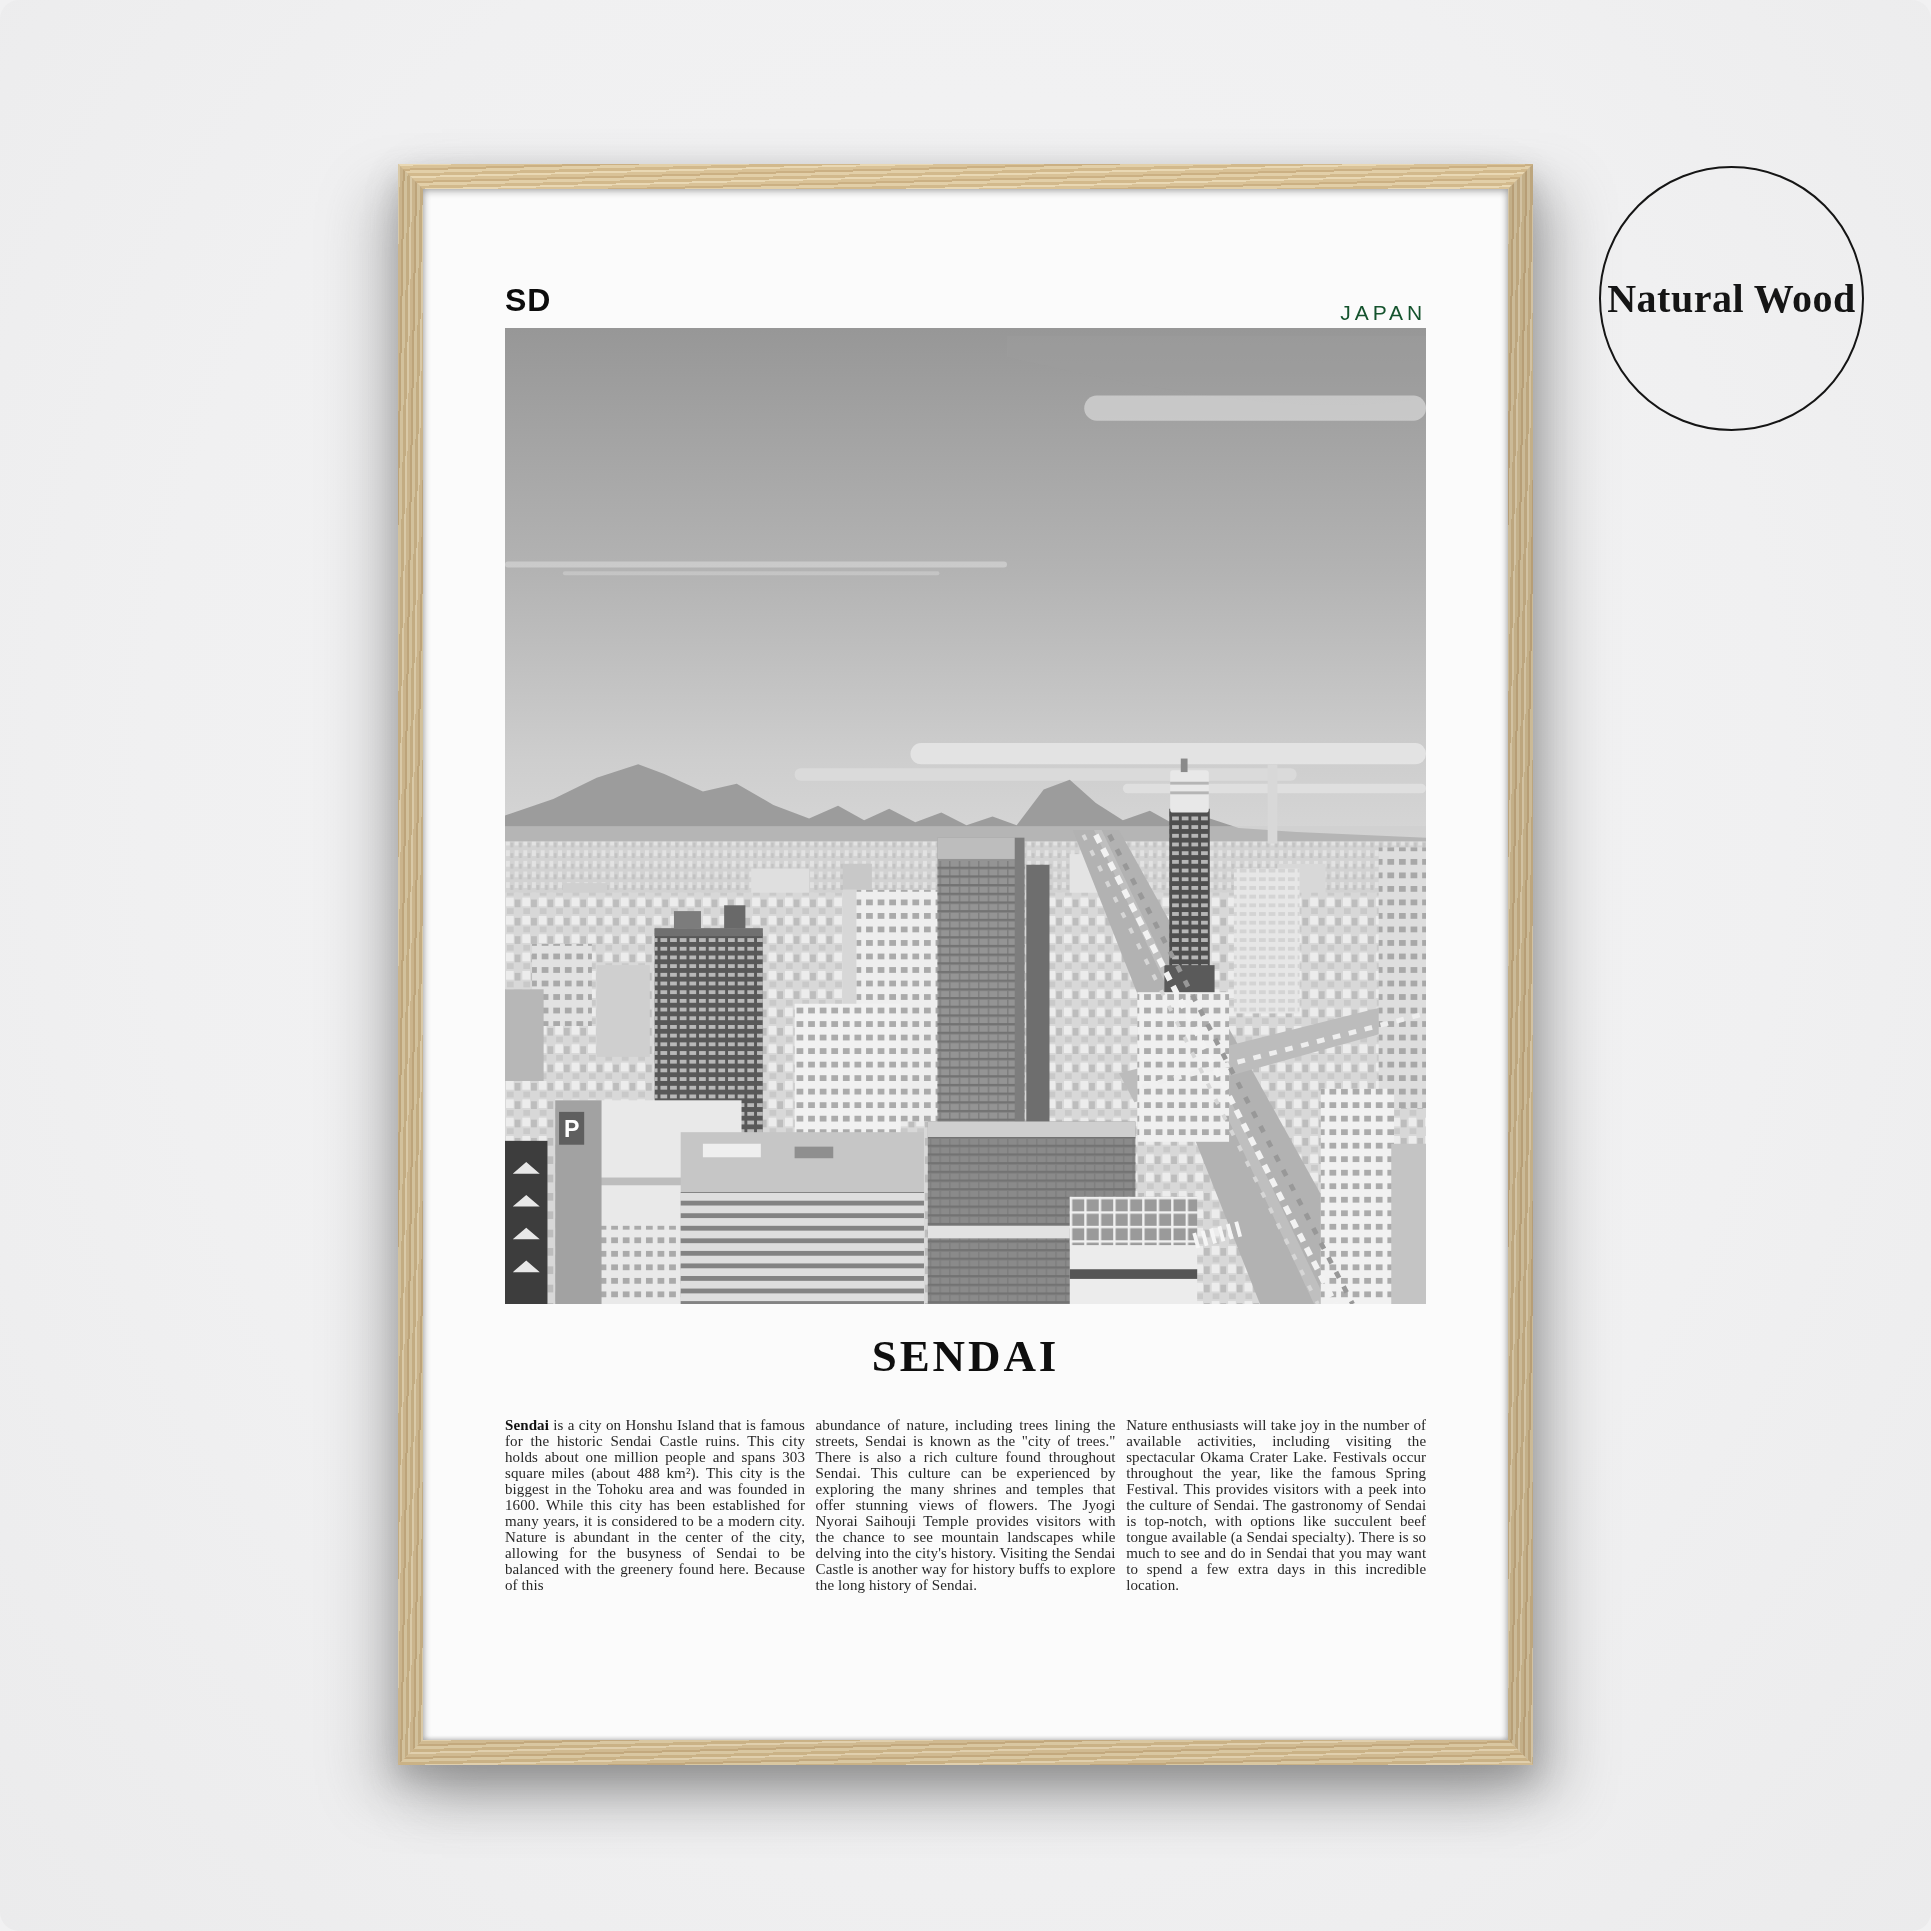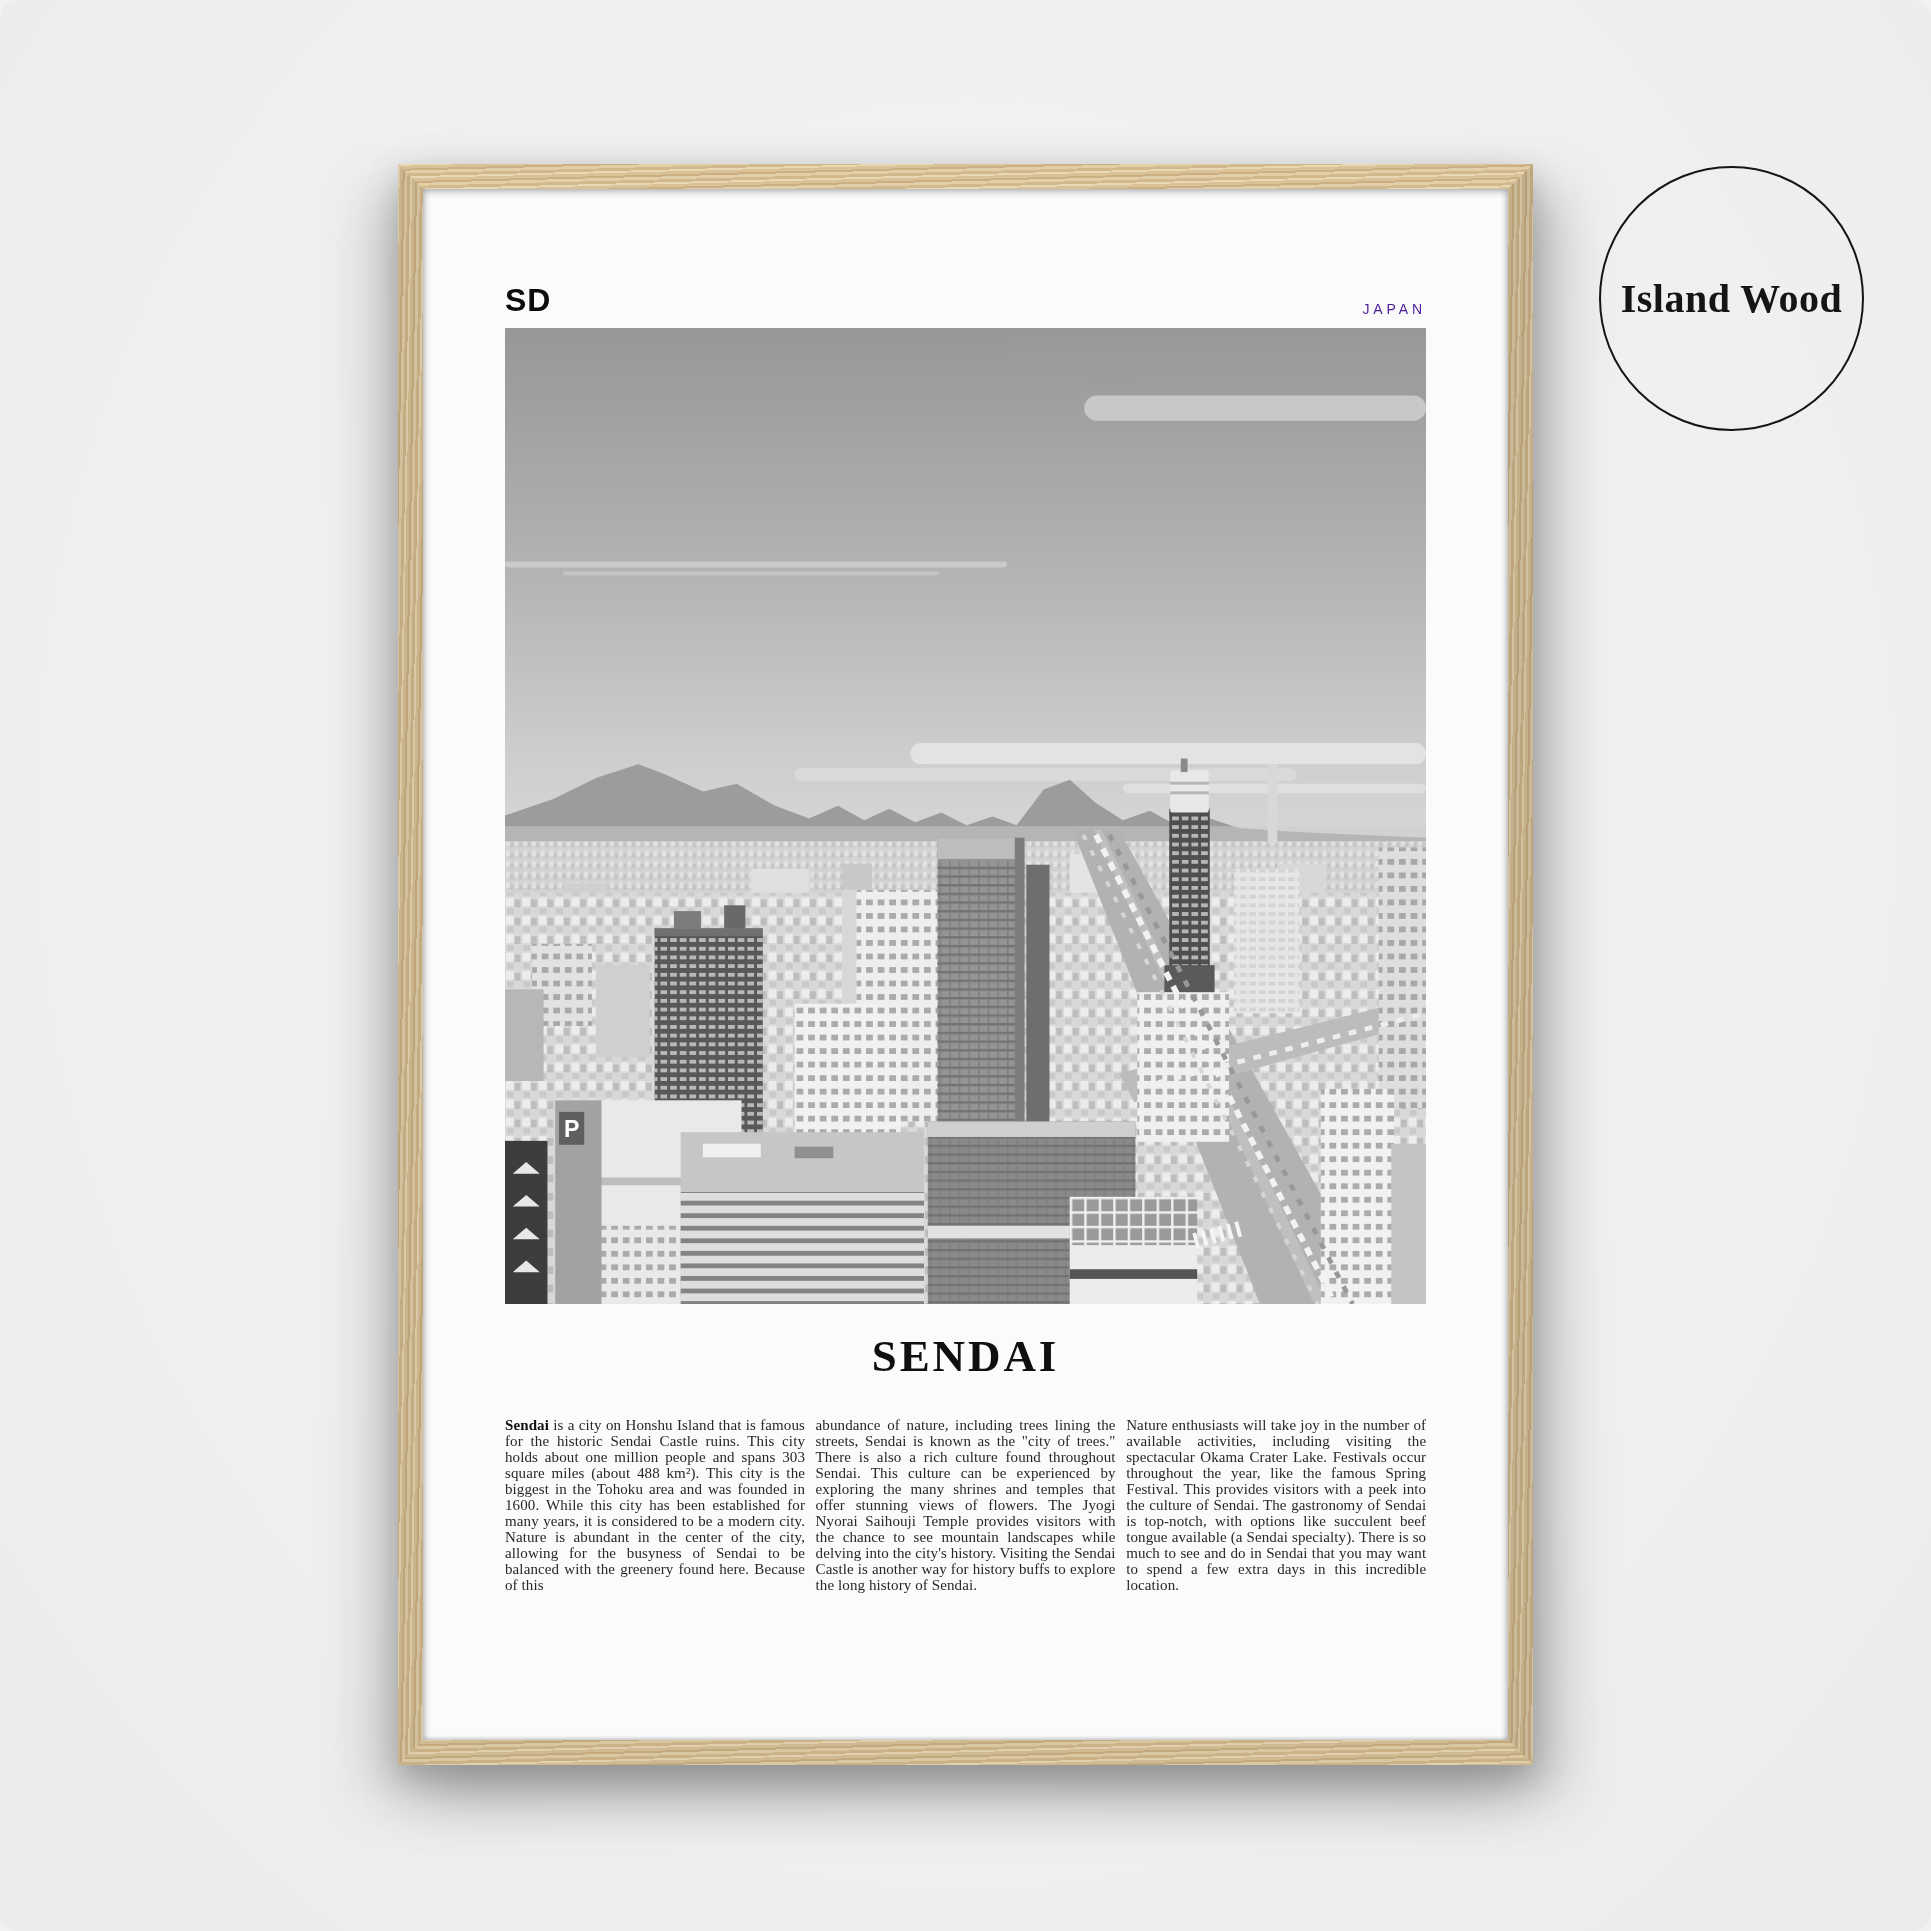--- a/index.html
+++ b/index.html
@@ -43,21 +43,21 @@
                inset 3.9px 0 5.8px rgba(0,0,0,.10), inset -3.9px 0 5.8px rgba(0,0,0,.10);
   }
   .brand{
     position:absolute;left:82px;top:95px;
     font-family:"Liberation Sans", sans-serif;font-weight:bold;
     font-size:32px;letter-spacing:1px;color:#0c0c0c;line-height:1;
   }
   .country{
     position:absolute;right:82px;top:113px;
     font-family:"Liberation Sans", sans-serif;font-weight:400;
-    font-size:14px;letter-spacing:3.9px;color:#4c1d95;line-height:1;
+    font-size:21px;letter-spacing:3.9px;color:#14532d;line-height:1;
   }
   .photo{
     position:absolute;left:82px;top:139px;width:921px;height:976px;
     background:#b9b9b9;overflow:hidden;
   }
   .photo svg{display:block;width:100%;height:100%;}
   .title{
     position:absolute;left:0;width:100%;top:1145px;margin:0;
     text-align:center;font-size:45px;font-weight:bold;
     letter-spacing:2.9px;color:#0f0f0f;line-height:1;
@@ -266,17 +266,17 @@
       <div class="columns">
         <p class="col" style="margin: 0px;"><b>Sendai</b><span> is a city on Honshu Island that is famous for the historic Sendai Castle ruins. This city holds about one million people and spans 303 square miles (about 488 km²). This city is the biggest in the Tohoku area and was founded in 1600. While this city has been established for many years, it is considered to be a modern city. Nature is abundant in the center of the city, allowing for the busyness of Sendai to be balanced with the greenery found here. Because of this</span></p>
         <p class="col" style="margin: 0px;"><span>abundance of nature, including trees lining the streets, Sendai is known as the "city of trees." There is also a rich culture found throughout Sendai. This culture can be experienced by exploring the many shrines and temples that offer stunning views of flowers. The Jyogi Nyorai Saihouji Temple provides visitors with the chance to see mountain landscapes while delving into the city's history. Visiting the Sendai Castle is another way for history buffs to explore the long history of Sendai.</span></p>
         <p class="col" style="margin: 0px;"><span>Nature enthusiasts will take joy in the number of available activities, including visiting the spectacular Okama Crater Lake. Festivals occur throughout the year, like the famous Spring Festival. This provides visitors with a peek into the culture of Sendai. The gastronomy of Sendai is top-notch, with options like succulent beef tongue available (a Sendai specialty). There is so much to see and do in Sendai that you may want to spend a few extra days in this incredible location.</span></p>
       </div>
 
     </div>
   </div>
 
   <div class="badge">
-    <span>Island Wood</span>
+    <span>Natural Wood</span>
   </div>
 
 </div>
 
 
 </body></html>

